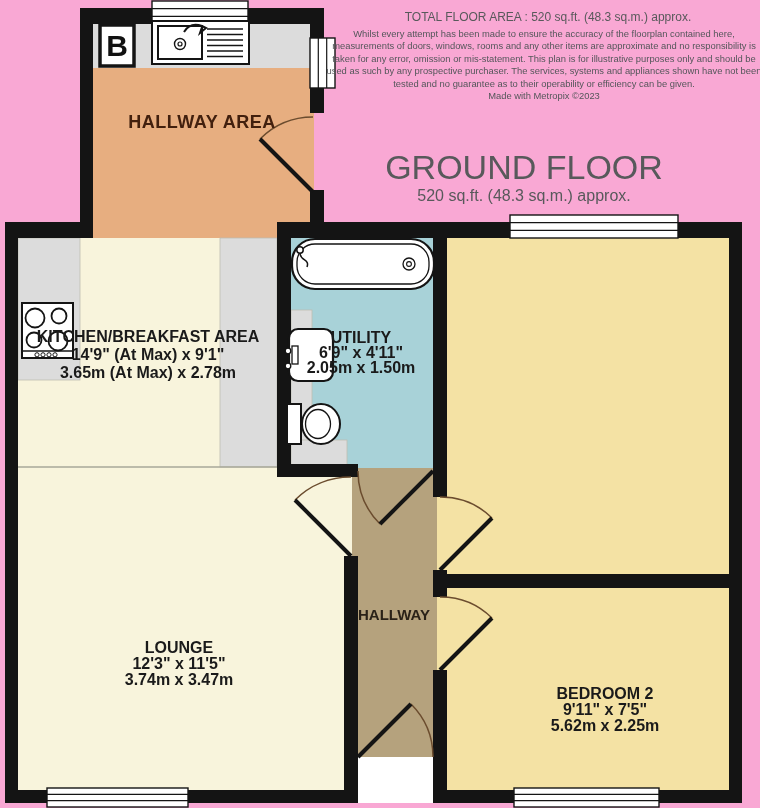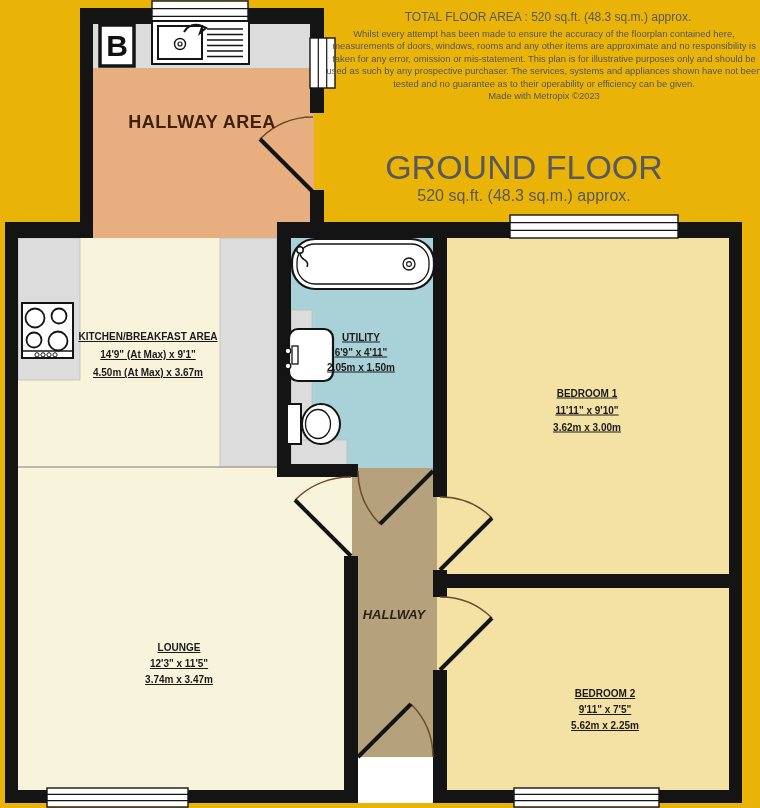--- a/index.html
+++ b/index.html
@@ -1,26 +1,26 @@
 <!DOCTYPE html>
 <html><head>
 <meta charset="utf-8">
 <style>
   html,body{margin:0;padding:0;background:#ffffff;}
-  #stage{position:relative;width:760px;height:808px;background:#eab308;overflow:hidden;
+  #stage{position:relative;width:760px;height:808px;background:#f9a8d4;overflow:hidden;
          font-family:"Liberation Sans", sans-serif;}
   #plan-svg{position:absolute;left:0;top:0;}
   .lbl{position:absolute;transform:translate(-50%,-50%);text-align:center;
        font-weight:bold;white-space:nowrap;color:#1a1a1a;}
-  .room-label div{line-height:16px;font-size:10px;text-decoration:underline;}
+  .room-label div{line-height:16px;font-size:16px;}
   .room-label.lh18 div{line-height:18px;}
   .room-label.lh17 div{line-height:17px;}
   .room-label.lh15 div{line-height:15px;}
   #utility-label{font-size:18px;color:#42200e;letter-spacing:.5px;}
-  #hallway-label{font-size:13px;color:#2a2218;font-style:italic;}
+  #hallway-label{font-size:15px;color:#2a2218;}
   #total-area{position:absolute;left:330px;top:10px;width:436px;text-align:center;
               font-size:12px;color:#58595b;}
   #disclaimer{position:absolute;left:326px;top:28px;width:436px;text-align:center;
               font-size:9.4px;line-height:12.4px;color:#54565a;}
   #credit{text-align:center;font-size:9.4px;line-height:12.4px;color:#54565a;}
   #floor-title{position:absolute;left:294px;top:152px;width:460px;text-align:center;color:#58595b;}
   #floor-title .t1{font-size:34px;line-height:30px;}
   #floor-title .t2{font-size:16px;line-height:27px;}
   #boiler-b{position:absolute;left:100px;top:25px;width:34px;height:41px;
             display:flex;align-items:center;justify-content:center;
@@ -204,34 +204,29 @@
     <div class="t2">520 sq.ft. (48.3 sq.m.) approx.</div>
   </div>
 
   <div id="boiler-b">B</div>
 
   <div class="lbl" id="utility-label" style="left:202px;top:122px;">HALLWAY AREA</div>
 
   <div class="lbl room-label lh18" style="left:148px;top:355px;">
     <div>KITCHEN/BREAKFAST AREA</div>
     <div>14'9" (At Max) x 9'1"</div>
-    <div>4.50m (At Max) x 3.67m</div>
+    <div>3.65m (At Max) x 2.78m</div>
   </div>
 
   <div class="lbl room-label lh15" style="left:361px;top:352px;">
     <div>UTILITY</div>
     <div>6'9" x 4'11"</div>
     <div>2.05m x 1.50m</div>
   </div>
 
-  <div class="lbl room-label lh17" style="left:587px;top:410px;">
-    <div>BEDROOM 1</div>
-    <div>11'11" x 9'10"</div>
-    <div>3.62m x 3.00m</div>
-  </div>
 
   <div class="lbl room-label" style="left:179px;top:664px;">
     <div>LOUNGE</div>
     <div>12'3" x 11'5"</div>
     <div>3.74m x 3.47m</div>
   </div>
 
   <div class="lbl" id="hallway-label" style="left:394px;top:614px;">HALLWAY</div>
 
   <div class="lbl room-label" style="left:605px;top:694px;margin-top:16px;">

